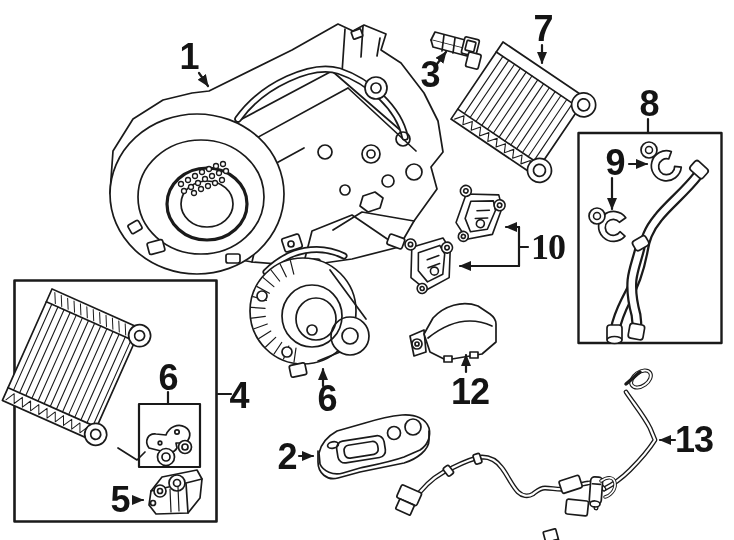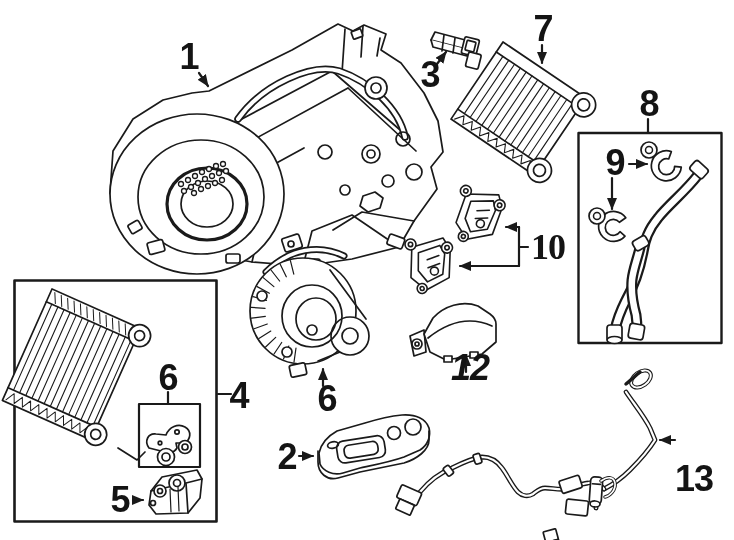--- a/index.html
+++ b/index.html
@@ -18,22 +18,22 @@
   .c2{left:287px;top:457px;}
   .c3{left:430px;top:75px;}
   .c4{left:239px;top:396px;}
   .c5{left:120px;top:500px;}
   .c6{left:168px;top:378px;}
   .c7{left:543px;top:29px;}
   .c8{left:649px;top:104px;}
   .c9{left:615px;top:163px;}
   .c10{left:548px;top:247px;font-family:Liberation Serif, serif;}
   .c11{left:327px;top:399px;}
-  .c12{left:470px;top:368px;font-style:italic;}
-  .c13{left:694px;top:440px;margin-top:39px;}
+  .c12{left:470px;top:392px;}
+  .c13{left:694px;top:440px;}
 </style>
 </head>
 <body>
 
 <div class="stage">
 
 <svg class="art" width="734" height="540" viewBox="0 0 734 540">
   <defs>
     <marker id="arr" markerUnits="userSpaceOnUse" markerWidth="15" markerHeight="13" refX="11" refY="5" orient="auto">
       <path d="M0,0 L12,5 L0,10 Z" fill="#1a1a1a"></path>

